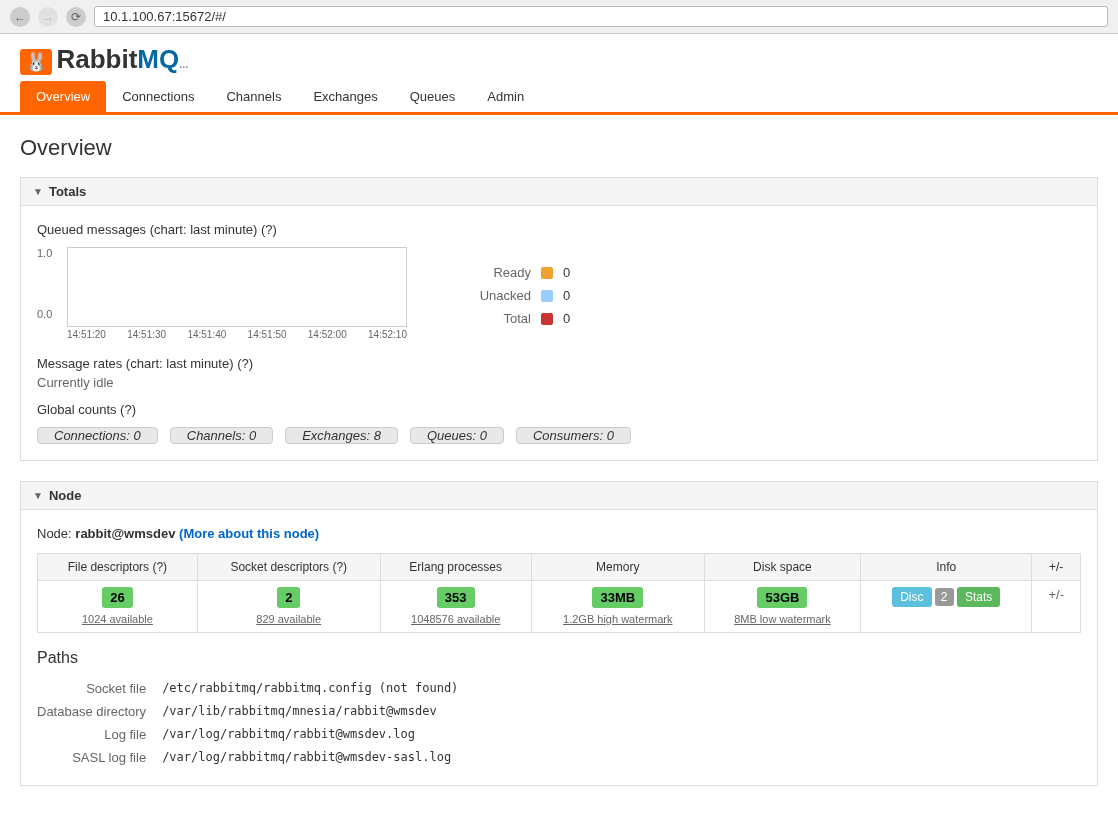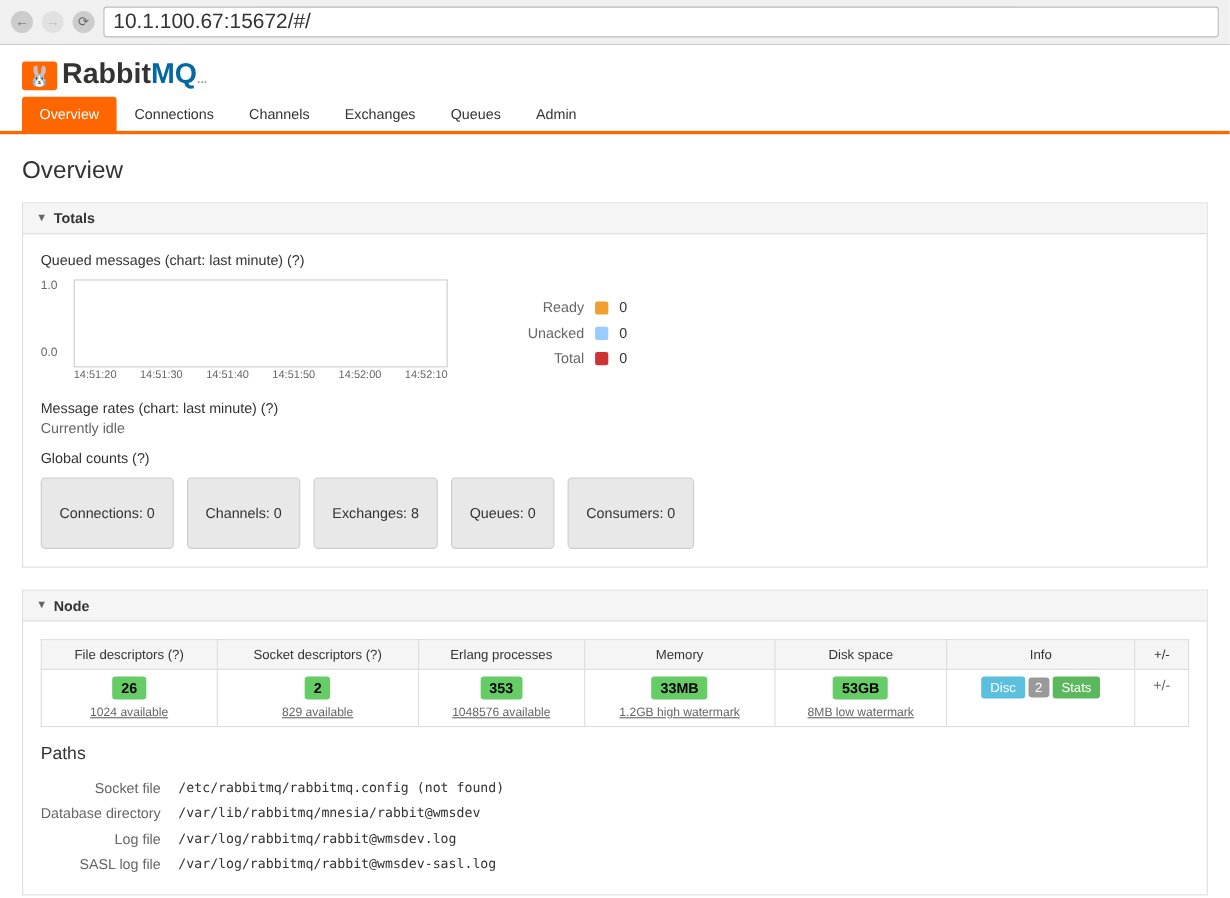--- a/index.html
+++ b/index.html
@@ -22,21 +22,21 @@
       font-size: 12px; color: #666; cursor: pointer;
       border: none;
     }
     .browser-nav-btn:disabled { opacity: 0.4; }
     .browser-url-bar {
       flex: 1;
       background: #fff;
       border: 1px solid #bbb;
       border-radius: 3px;
       padding: 2px 8px;
-      font-size: 19px;
+      font-size: 13px;
       color: #333;
     }
 
     
     .top-nav {
       background: #fff;
       border-bottom: 3px solid #f60;
       padding: 0;
     }
     .logo-area {
@@ -185,24 +185,25 @@
     }
     .counts-row {
       display: flex;
       gap: 12px;
       flex-wrap: wrap;
     }
     .count-badge {
       background: #e8e8e8;
       border: 1px solid #ccc;
       border-radius: 4px;
-      padding: 24px 16px;
+      padding: 0 16px;
       font-size: 13px;
       color: #333;
       cursor: pointer;
+      font-style: italic;
     }
 
     
     .node-title {
       font-size: 13px;
       margin-bottom: 12px;
     }
     .node-title a {
       color: #0066cc;
       text-decoration: none;
@@ -400,20 +401,25 @@
       </div>
     </div>
   </div>
 
   <div class="section">
     <div class="section-header">
       <span class="toggle-icon">▼</span>
       <span>Node</span>
     </div>
     <div class="section-body">
+      <div class="node-title">
+        <span>Node:</span>
+        <strong>rabbit@wmsdev</strong>
+        <a href="#">(More about this node)</a>
+      </div>
       <table class="node-table">
         <thead>
           <tr>
             <th>File descriptors (?)</th>
             <th>Socket descriptors (?)</th>
             <th>Erlang processes</th>
             <th>Memory</th>
             <th>Disk space</th>
             <th>Info</th>
             <th>+/-</th>

